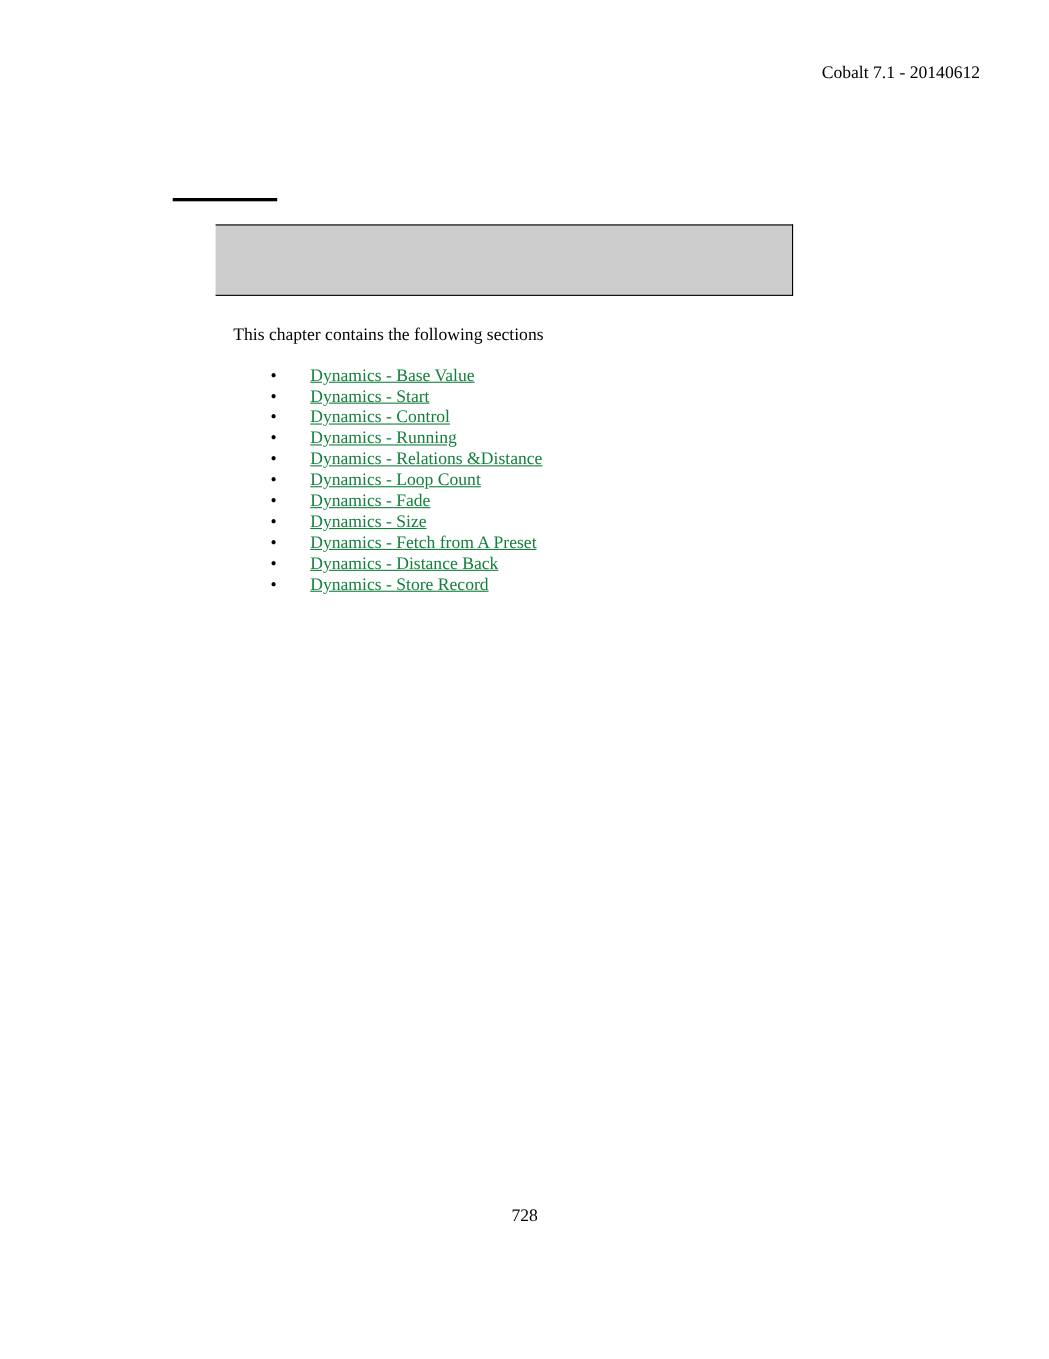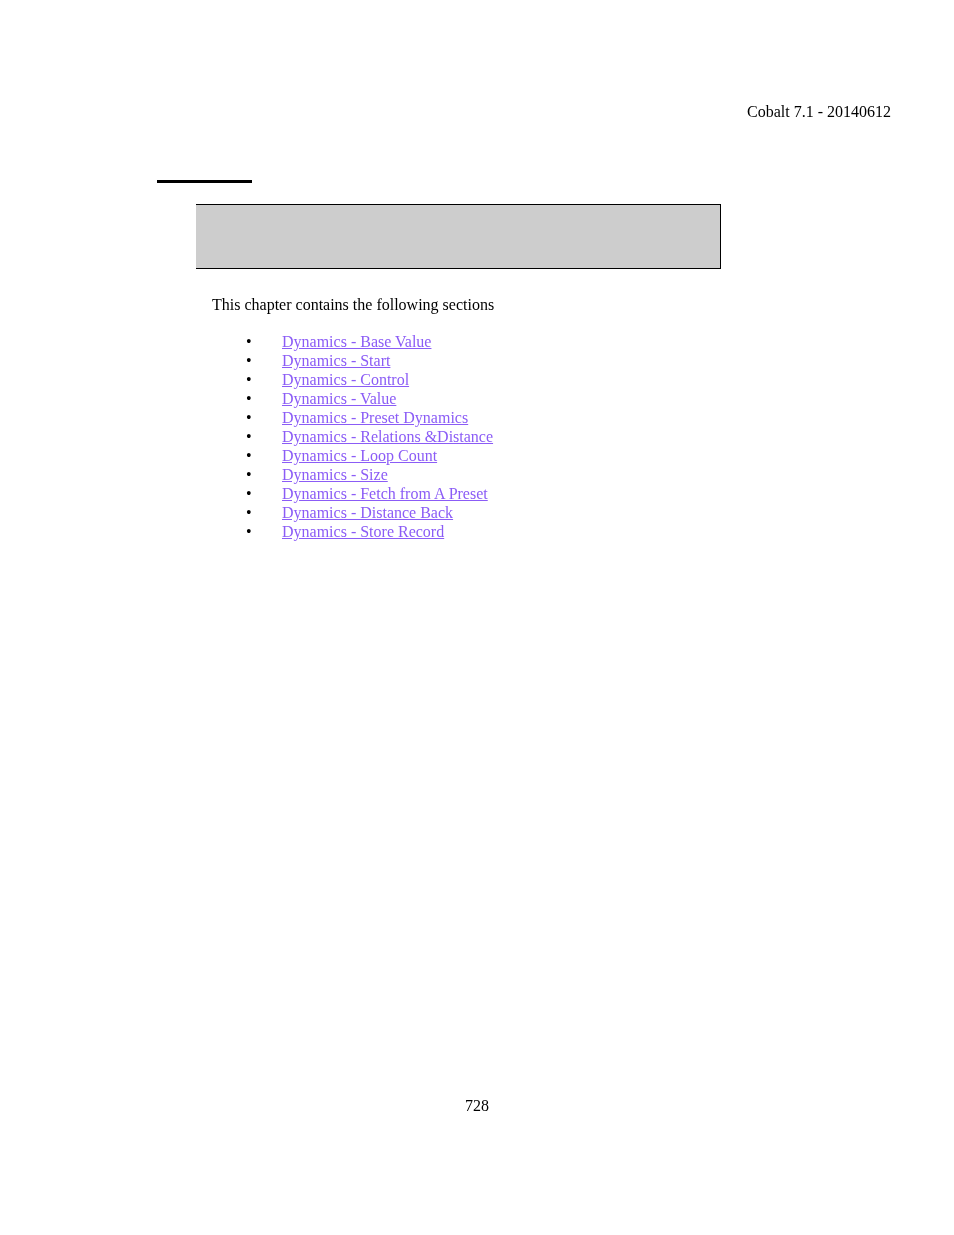--- a/index.html
+++ b/index.html
@@ -10,21 +10,20 @@
       width: 954px;
       height: 1235px;
       position: relative;
       color: #000000;
     }
     .header-text {
       position: absolute;
       top: 58px;
       right: 63px;
       font-size: 16px;
-      margin-top: 45px;
     }
     .rule {
       position: absolute;
       top: 180px;
       left: 157px;
       width: 95px;
       height: 3px;
       background: #000000;
     }
     .gray-box {
@@ -61,21 +60,21 @@
     }
     .link-list li::before {
       content: "•";
       position: absolute;
       left: 12px;
       top: 0;
       font-size: 16px;
       color: #000000;
     }
     .link-list a {
-      color: #8b5cf6;
+      color: #15803d;
       text-decoration: underline;
     }
     .page-number {
       position: absolute;
       bottom: 120px;
       left: 0;
       width: 954px;
       text-align: center;
       font-size: 16px;
     }
@@ -88,23 +87,23 @@
 <div class="rule"></div>
 
 <div class="gray-box"></div>
 
 <div class="intro-text">This chapter contains the following sections</div>
 
 <ul class="link-list">
   <li><a href="#">Dynamics - Base Value</a></li>
   <li><a href="#">Dynamics - Start</a></li>
   <li><a href="#">Dynamics - Control</a></li>
-  <li><a href="#">Dynamics - Value</a></li>
-  <li><a href="#">Dynamics - Preset Dynamics</a></li>
+  <li><a href="#">Dynamics - Running</a></li>
   <li><a href="#">Dynamics - Relations &amp;Distance</a></li>
   <li><a href="#">Dynamics - Loop Count</a></li>
+  <li><a href="#">Dynamics - Fade</a></li>
   <li><a href="#">Dynamics - Size</a></li>
   <li><a href="#">Dynamics - Fetch from A Preset</a></li>
   <li><a href="#">Dynamics - Distance Back</a></li>
   <li><a href="#">Dynamics - Store Record</a></li>
 </ul>
 
 <div class="page-number">728</div>
 
 </body></html>

